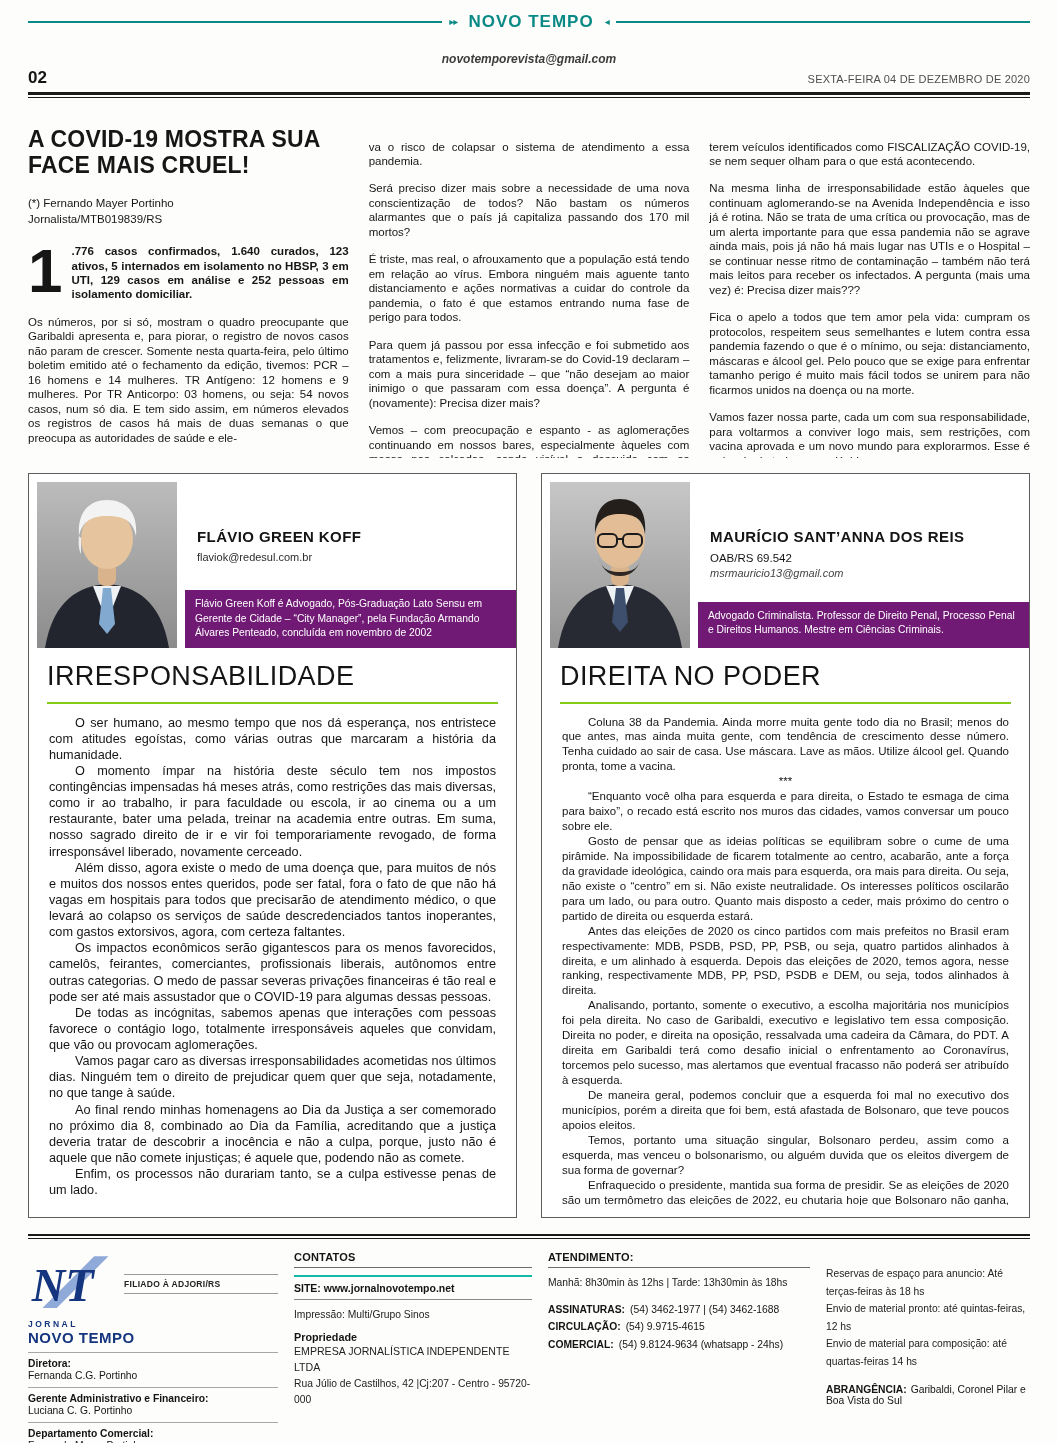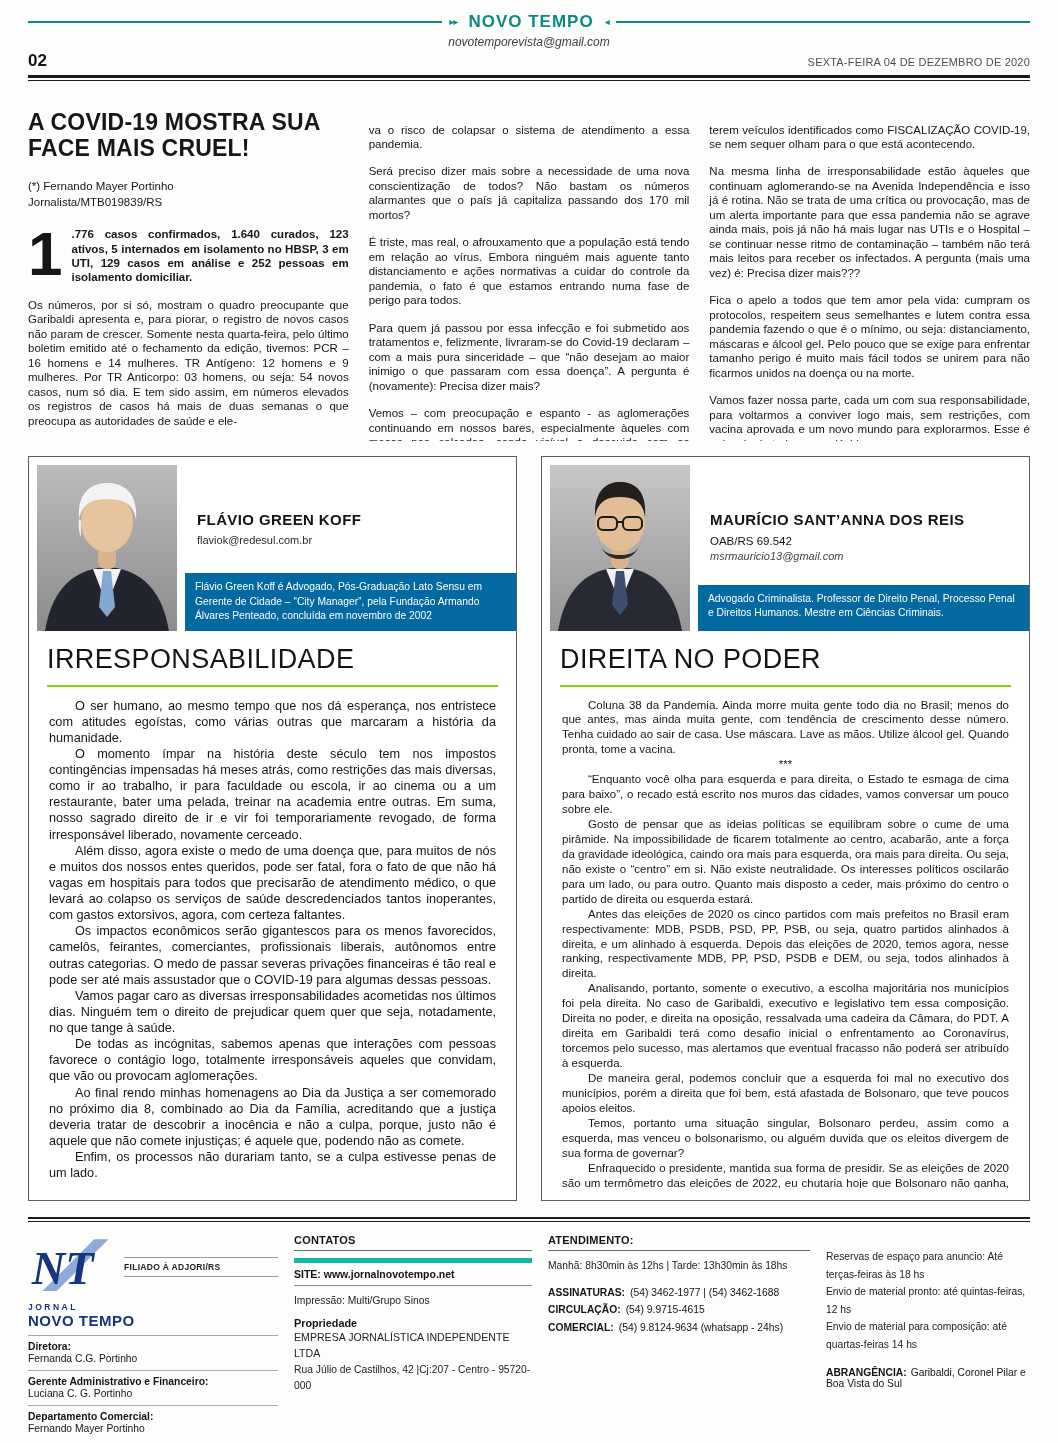--- a/index.html
+++ b/index.html
@@ -6,21 +6,21 @@
   html,body { background:#d9d9d9; }
   body { font-family:"Liberation Sans", sans-serif; }
   .page { position:relative; width:1058px; height:1443px; margin:0 auto; background:#fdfdfb; color:#141414; overflow:hidden; }
 
   
   .header { padding:12px 28px 0 28px; }
   .masthead-row { display:flex; align-items:center; gap:7px; }
   .mh-rule { flex:1; height:2px; background:#0a8a86; }
   .mh-arrows { color:#0a8a86; font-size:10px; letter-spacing:-1px; line-height:1; }
   .masthead { color:#0a8a86; font-size:17px; font-weight:bold; letter-spacing:1px; padding:0 4px; }
-  .email-row { text-align:center; font-size:12px; font-style:italic; color:#3c3c3c; margin-top:3px; }
+  .email-row { text-align:center; font-size:12px; font-style:italic; color:#3c3c3c; margin-top:20px;font-weight:bold; }
   .meta-row { display:flex; justify-content:space-between; align-items:baseline; margin-top:2px; }
   .page-num { font-size:17px; font-weight:bold; }
   .edition-date { font-size:11px; color:#4e4e4e; letter-spacing:0.2px; }
   .hdr-rule-thick { height:2.5px; background:#1a1a1a; margin-top:4px; }
   .hdr-rule-thin { height:1px; background:#1a1a1a; margin-top:2px; }
 
   
   .article { display:flex; gap:20px; margin:28px 28px 0 28px; height:332px; overflow:hidden; }
   .col { width:321px; font-size:11.5px; line-height:1.26; text-align:justify; color:#161616; }
   .headline { font-size:23px; line-height:1.16; font-weight:bold; text-align:left; letter-spacing:0.2px; }
@@ -34,21 +34,21 @@
   .columnists { display:flex; gap:24px; margin:15px 28px 0 28px; }
   .colbox { flex:1; border:1px solid #5d5d5d; height:745px; background:#fff; overflow:hidden; display:flex; flex-direction:column; }
   .colbox-head { display:flex; height:174px; flex:none; }
   .portrait { width:140px; height:166px; margin:8px 0 0 8px; flex:none; display:block; }
   .head-right { flex:1; display:flex; flex-direction:column; margin-left:8px; }
   .name-block { flex:1; padding:54px 18px 6px 12px; }
   .colname { font-weight:bold; font-size:15px; letter-spacing:0.4px; }
   .colreg { font-size:11.5px; margin-top:7px; }
   .colmail { font-size:11px; margin-top:6px; color:#2c2c2c; }
   .colmail.it { font-style:italic; margin-top:3px; color:#444; }
-  .bio { background:#0369a1; color:#fff; font-size:10.3px; line-height:1.4; padding:7px 10px; min-height:46px; }
+  .bio { background:#701a75; color:#fff; font-size:10.3px; line-height:1.4; padding:7px 10px; min-height:46px; }
   .coltitle { margin:13px 18px 0 18px; padding-bottom:10px; border-bottom:2px solid #84cc16; font-size:27px; font-weight:normal; letter-spacing:0.4px; flex:none; }
   .colbody { flex:1; overflow:hidden; margin:11px 20px 12px 20px; text-align:justify; color:#161616; }
   .colbody.left-art { font-size:12.7px; line-height:1.27; }
   .colbody.right-art { font-size:11.5px; line-height:1.3; }
   .cpara { text-indent:26px; }
   .cpara.center { text-align:center; text-indent:0; }
 
   
   .footer { margin:16px 28px 0 28px; }
   .ftr-rule-thick { height:2.5px; background:#1a1a1a; }
@@ -63,21 +63,21 @@
   .logo-text { font-size:52px; font-weight:bold; font-style:italic; fill:#16357f; font-family:"Liberation Serif", serif; }
   .filiado { flex:1; font-size:8.5px; font-weight:bold; letter-spacing:0.3px; border-top:1px solid #9a9a9a; border-bottom:1px solid #9a9a9a; padding:4px 0; color:#222; }
   .brand-name-block { margin-top:2px; padding-bottom:6px; }
   .jornal-label { font-size:8.5px; letter-spacing:2.5px; color:#16357f; font-weight:bold; }
   .brand-name { font-size:15px; font-weight:bold; color:#16357f; letter-spacing:0.5px; }
   .staff-entry { border-top:1px solid #a8a8a8; padding:5px 0 6px 0; }
   .staff-role { font-size:10.3px; font-weight:bold; }
   .staff-name { font-size:10.3px; margin-top:1px; }
 
   .f-contatos { width:238px; flex:none; }
-  .f-site { font-size:10.5px; font-weight:bold; border-top:5px solid #14b8a6; border-bottom:1px solid #8a8a8a; padding:5px 0; margin:7px 0; }
+  .f-site { font-size:10.5px; font-weight:bold; border-top:2px solid #14b8a6; border-bottom:1px solid #8a8a8a; padding:5px 0; margin:7px 0; }
   .impressao { margin-bottom:8px; }
   .f-subheading { font-weight:bold; font-size:10.8px; margin-top:4px; }
   .company { font-size:10.6px; }
 
   .f-atend { width:262px; flex:none; }
   .phone-row { font-size:10.3px; line-height:1.7; }
   .phone-label { font-weight:bold; margin-right:5px; }
   .hours { margin-bottom:10px; }
 
   .f-deadlines { flex:1; padding-top:14px; }
@@ -161,22 +161,22 @@
           </div>
           <div class="bio">Flávio Green Koff é Advogado, Pós-Graduação Lato Sensu em Gerente de Cidade – “City Manager”, pela Fundação Armando Álvares Penteado, concluída em novembro de 2002</div>
         </div>
       </div>
       <div class="coltitle">IRRESPONSABILIDADE</div>
       <div class="colbody left-art">
           <p class="cpara">O ser humano, ao mesmo tempo que nos dá esperança, nos entristece com atitudes egoístas, como várias outras que marcaram a história da humanidade.</p>
           <p class="cpara">O momento ímpar na história deste século tem nos impostos contingências impensadas há meses atrás, como restrições das mais diversas, como ir ao trabalho, ir para faculdade ou escola, ir ao cinema ou a um restaurante, bater uma pelada, treinar na academia entre outras. Em suma, nosso sagrado direito de ir e vir foi temporariamente revogado, de forma irresponsável liberado, novamente cerceado.</p>
           <p class="cpara">Além disso, agora existe o medo de uma doença que, para muitos de nós e muitos dos nossos entes queridos, pode ser fatal, fora o fato de que não há vagas em hospitais para todos que precisarão de atendimento médico, o que levará ao colapso os serviços de saúde descredenciados tantos inoperantes, com gastos extorsivos, agora, com certeza faltantes.</p>
           <p class="cpara">Os impactos econômicos serão gigantescos para os menos favorecidos, camelôs, feirantes, comerciantes, profissionais liberais, autônomos entre outras categorias. O medo de passar severas privações financeiras é tão real e pode ser até mais assustador que o COVID-19 para algumas dessas pessoas.</p>
+          <p class="cpara">De todas as incógnitas, sabemos apenas que interações com pessoas favorece o contágio logo, totalmente irresponsáveis aqueles que convidam, que vão ou provocam aglomerações.</p>
           <p class="cpara">Vamos pagar caro as diversas irresponsabilidades acometidas nos últimos dias. Ninguém tem o direito de prejudicar quem quer que seja, notadamente, no que tange à saúde.</p>
-          <p class="cpara">De todas as incógnitas, sabemos apenas que interações com pessoas favorece o contágio logo, totalmente irresponsáveis aqueles que convidam, que vão ou provocam aglomerações.</p>
           <p class="cpara">Ao final rendo minhas homenagens ao Dia da Justiça a ser comemorado no próximo dia 8, combinado ao Dia da Família, acreditando que a justiça deveria tratar de descobrir a inocência e não a culpa, porque, justo não é aquele que não comete injustiças; é aquele que, podendo não as comete.</p>
           <p class="cpara">Enfim, os processos não durariam tanto, se a culpa estivesse penas de um lado.</p>
         </div>
     </div>
 
     <div class="colbox">
       <div class="colbox-head">
         <svg class="portrait" viewBox="0 0 140 166" preserveAspectRatio="none">
           <defs>
             <linearGradient id="bgR" x1="0" y1="0" x2="0" y2="1">

